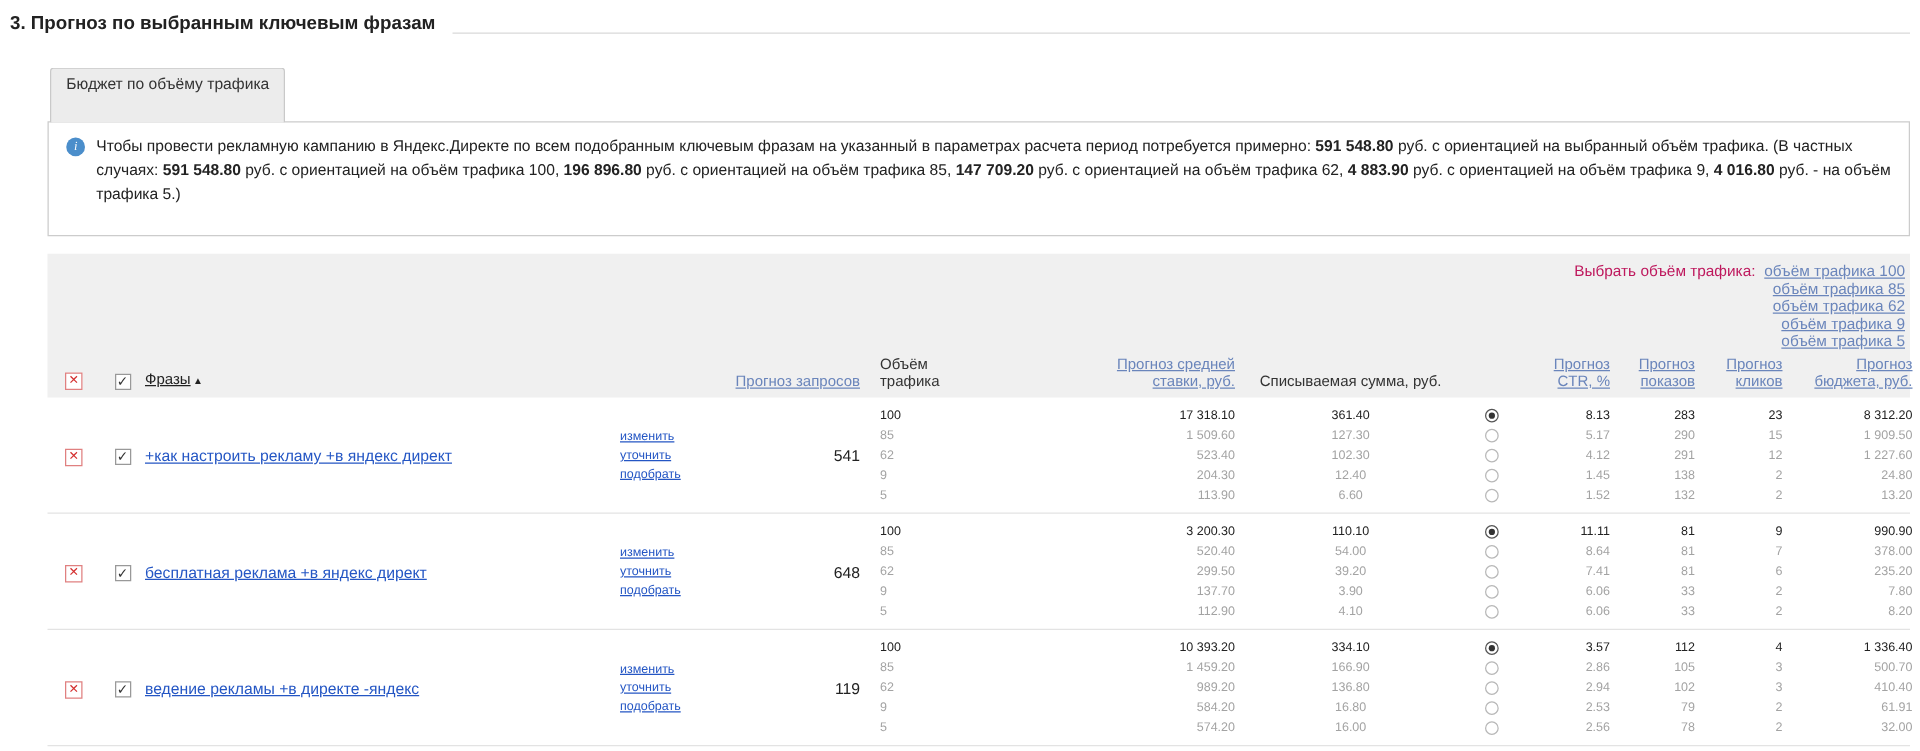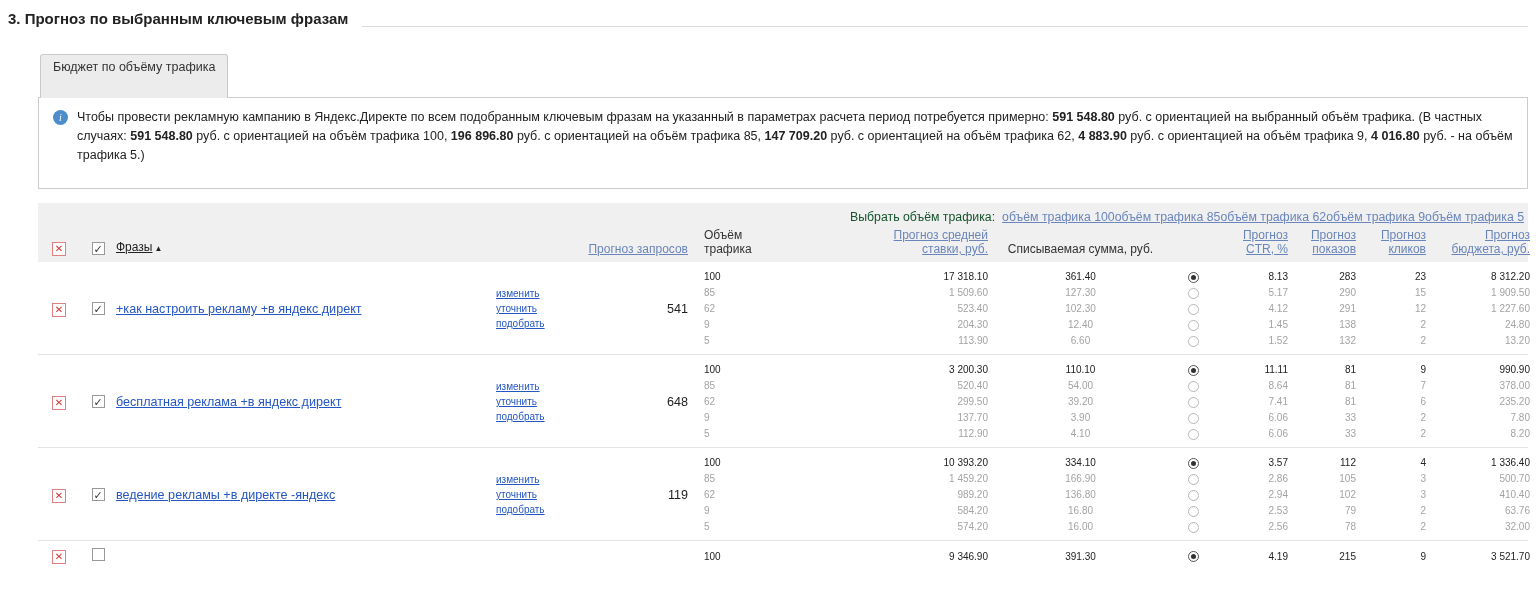--- a/index.html
+++ b/index.html
@@ -19,22 +19,22 @@
 
   .info-box{border:1px solid #ccc;background:#fff;padding:10px 14px;min-height:92px;
     display:flex;gap:9px;line-height:1.5;font-size:12.5px;color:#222}
   .info-icon{flex:0 0 auto;width:15px;height:15px;border-radius:50%;background:var(--info_icon,#4b8ecb);
     color:#fff;font-size:10px;line-height:15px;text-align:center;font-style:italic;font-family:"Liberation Serif",serif;margin-top:2px}
   .info-text b{font-weight:bold}
 
   .table-wrap{margin-top:14px}
   .table-head{background:var(--header_bg,#f0f0f0);padding:7px 0 6px}
   .selector-row{display:flex;justify-content:flex-end;align-items:flex-start;font-size:12.3px;padding-right:4px}
-  .sel-label{margin-right:7px;color:#14532d}
-  .sel-links{display:flex;flex-direction:row;align-items:flex-end}
+  .sel-label{margin-right:7px;color:#be185d}
+  .sel-links{display:flex;flex-direction:column;align-items:flex-end}
   .sel-link{color:var(--header_link,#6a85bb);text-decoration:underline;line-height:14px;font-size:12.3px}
 
   .head-row{display:flex;align-items:flex-end;margin-top:4px;font-size:12px;line-height:14px}
   .cell{flex:0 0 auto}
   .c-x{width:42px;text-align:center}
   .c-check{width:36px;text-align:center}
   .c-phrase{width:380px;text-align:left}
   .c-actions{width:92px}
   .c-requests{width:100px;text-align:right}
   .c-traffic{width:95px;text-align:left;padding-left:16px}
@@ -297,21 +297,21 @@
                 <span class="lc cell c-budget">410.40</span>
               </div>
               <div class="line secondary">
                 <span class="lc cell c-traffic">9</span>
                 <span class="lc cell c-rate">584.20</span>
                 <span class="lc cell c-sum">16.80</span>
                 <span class="cell c-radio"><span class="radio"></span></span>
                 <span class="lc cell c-ctr">2.53</span>
                 <span class="lc cell c-shows">79</span>
                 <span class="lc cell c-clicks">2</span>
-                <span class="lc cell c-budget">63.76</span>
+                <span class="lc cell c-budget">61.91</span>
               </div>
               <div class="line secondary">
                 <span class="lc cell c-traffic">5</span>
                 <span class="lc cell c-rate">574.20</span>
                 <span class="lc cell c-sum">16.00</span>
                 <span class="cell c-radio"><span class="radio"></span></span>
                 <span class="lc cell c-ctr">2.56</span>
                 <span class="lc cell c-shows">78</span>
                 <span class="lc cell c-clicks">2</span>
                 <span class="lc cell c-budget">32.00</span>

